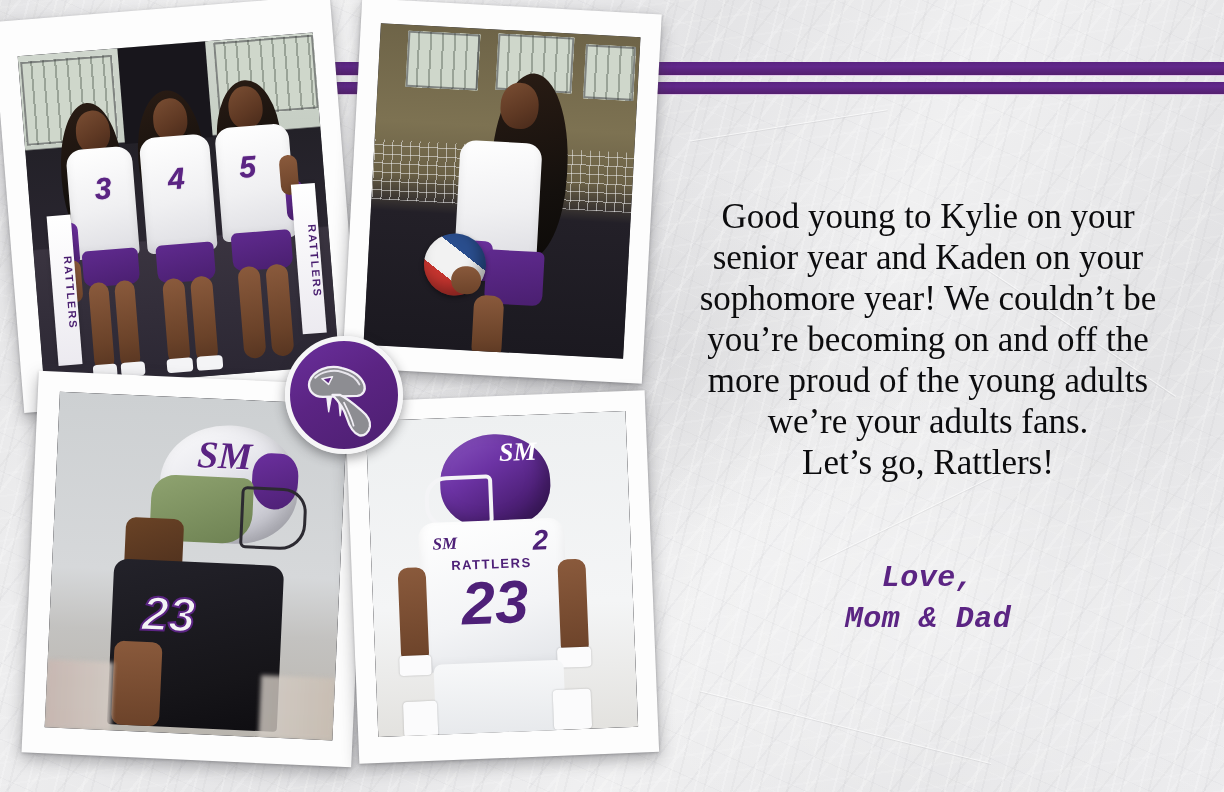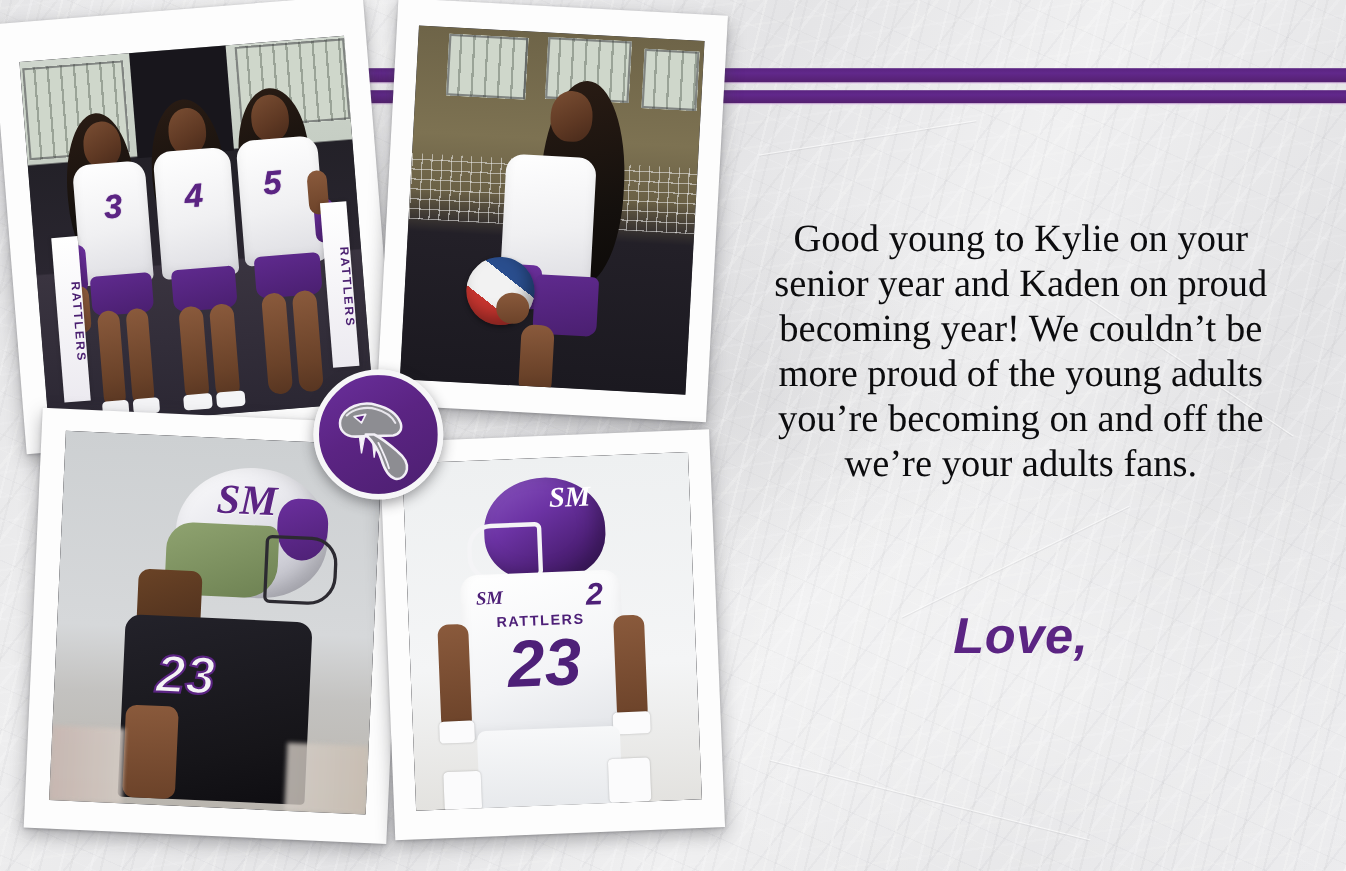--- a/index.html
+++ b/index.html
@@ -236,23 +236,23 @@
   #msg .line {
     font-family:"Liberation Serif", serif;
     font-size:35px; line-height:41px; color:#0c0c0e; font-weight:400;
     white-space:nowrap;
   }
   #sig {
     position:absolute; left:666px; top:558px; width:524px;
     text-align:center;
   }
   #sig .sline {
-    font-family:Liberation Sans, sans-serif;
+    font-family:Liberation Mono, monospace;
     font-style:italic; font-weight:700;
-    font-size:46px; line-height:41px; color:#5b2483;
+    font-size:30px; line-height:41px; color:#5b2483;
     letter-spacing:.5px;
   }
 </style>
 </head>
 <body>
 
 <div id="page">
 
   <div class="paper-tex t1"></div>
   <div class="paper-tex t2"></div>
@@ -388,24 +388,26 @@
       <path d="M44 52 L46 72 L49 52 Z" fill="#f5f2f8" stroke="#f2eff6" stroke-width="1.2"></path>
 
       <path d="M38 50 C44 56 50 64 53 74 C56 84 60 90 66 92 C71 93 76 89 77 83 C78 76 73 70 68 66 C60 59 52 53 46 50 Z" fill="#8d8d92" stroke="#f2eff6" stroke-width="2.4" stroke-linejoin="round"></path>
 
       <path d="M50 58 C54 66 58 74 60 82" fill="none" stroke="#f2eff6" stroke-width="1.8" stroke-linecap="round"></path>
     </svg>
   </div>
 
   <div id="msg">
     <div class="line">Good young to Kylie on your</div>
-    <div class="line">senior year and Kaden on proud</div>
-    <div class="line">becoming year! We couldn’t be</div>
+    <div class="line">senior year and Kaden on your</div>
+    <div class="line">sophomore year! We couldn’t be</div>
+    <div class="line">you’re becoming on and off the</div>
     <div class="line">more proud of the young adults</div>
-    <div class="line">you’re becoming on and off the</div>
     <div class="line">we’re your adults fans.</div>
+    <div class="line">Let’s go, Rattlers!</div>
   </div>
 
   <div id="sig">
     <div class="sline">Love,</div>
+    <div class="sline">Mom &amp; Dad</div>
   </div>
 
 </div>
 
 </body></html>

